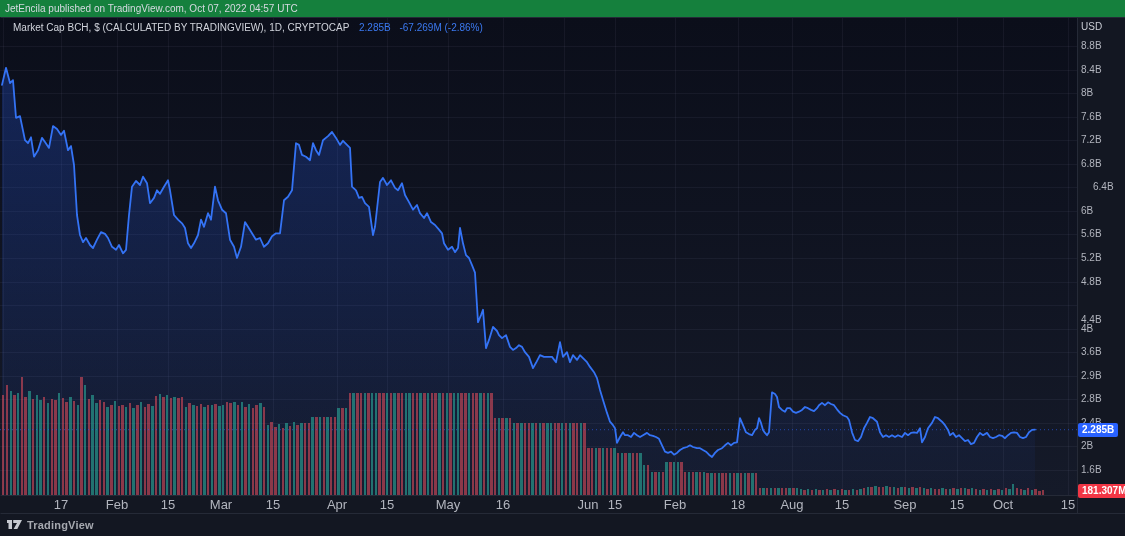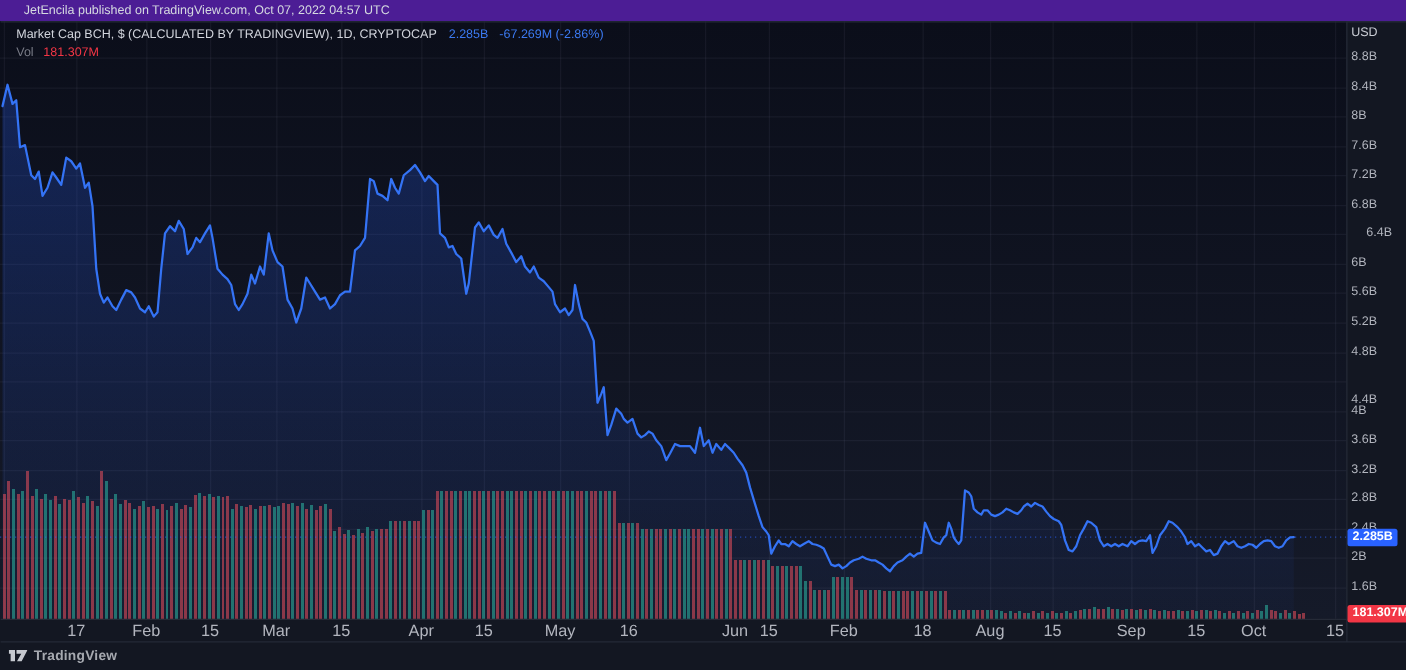--- a/index.html
+++ b/index.html
@@ -1,19 +1,19 @@
 <!DOCTYPE html>
 <html><head>
 <meta charset="utf-8">
 <style>
   html,body{margin:0;padding:0;background:#131722;width:1125px;height:536px;overflow:hidden;
     font-family:"Liberation Sans","DejaVu Sans",sans-serif;}
   .screen{position:relative;width:1125px;height:536px;background:#131722;}
-  .topbar{position:absolute;left:0;top:0;width:1125px;height:17px;background:#4c1d95;
-    color:#d5d9e0;font-size:10px;line-height:17px;padding-left:19px;box-sizing:border-box;white-space:nowrap;}
+  .topbar{position:absolute;left:0;top:0;width:1125px;height:17px;background:#15803d;
+    color:#d5d9e0;font-size:10px;line-height:17px;padding-left:5px;box-sizing:border-box;white-space:nowrap;}
   #chart-svg{position:absolute;left:0;top:0;z-index:1;}
   .legend{position:absolute;left:13px;top:21px;z-index:3;font-size:10px;line-height:13px;white-space:nowrap;}
   .legend .sym{color:#d1d4dc;cursor:pointer;}
   .legend .val{color:#3b79f0;margin-left:7px;}
   .legend .chg{color:#3b79f0;margin-left:6px;text-align:center;}
   .legend .row2{margin-top:2px;}
   .legend .vlab{color:#787b86;}
   .legend .vval{color:#f23645;margin-left:5px;}
   .price-axis{position:absolute;left:1077px;top:17px;width:61px;height:496px;z-index:2;cursor:ns-resize;}
   .ptick{position:absolute;left:4px;height:12px;line-height:12px;font-size:10px;color:#b2b5be;text-align:center;}
@@ -373,43 +373,39 @@
       <line x1="0.5" y1="513.5" x2="1125.5" y2="513.5" stroke="#252a37" stroke-width="1"></line>
       <line x1="1077.5" y1="17.5" x2="1077.5" y2="513.5" stroke="#252a37" stroke-width="1"></line>
     </svg>
 
   <div class="legend">
     <div class="row1">
       <span class="sym">Market Cap BCH, $ (CALCULATED BY TRADINGVIEW), 1D, CRYPTOCAP</span>
       <span class="val">2.285B</span>
       <span class="chg">-67.269M (-2.86%)</span>
     </div>
-    <div class="row2">
-      <span class="vlab">Vol</span>
-      <span class="vval">181.307M</span>
-    </div>
   </div>
 
   <div class="price-axis" id="price-axis">
     <div class="usd">USD</div>
   <div class="ptick" style="top: 23px;">8.8B</div>
       <div class="ptick" style="top: 47px;">8.4B</div>
       <div class="ptick" style="top: 70px;">8B</div>
       <div class="ptick" style="top: 94px;">7.6B</div>
       <div class="ptick" style="top: 117px;">7.2B</div>
       <div class="ptick" style="top: 141px;">6.8B</div>
       <div class="ptick" style="top: 164px; padding-left: 12px;">6.4B</div>
       <div class="ptick" style="top: 188px;">6B</div>
       <div class="ptick" style="top: 211px;">5.6B</div>
       <div class="ptick" style="top: 235px;">5.2B</div>
       <div class="ptick" style="top: 259px;">4.8B</div>
       <div class="ptick" style="top: 282px; margin-top: 15px;">4.4B</div>
       <div class="ptick" style="top: 306px;">4B</div>
       <div class="ptick" style="top: 329px;">3.6B</div>
-      <div class="ptick" style="top: 353px;">3.2B</div>
+      <div class="ptick" style="top: 353px;">2.9B</div>
       <div class="ptick" style="top: 376px;">2.8B</div>
       <div class="ptick" style="top: 400px;">2.4B</div>
       <div class="ptick" style="top: 423px;">2B</div>
       <div class="ptick" style="top: 447px;">1.6B</div>
       <div class="badge" style="top: 406px; background: rgb(41, 98, 255);">2.285B</div>
       <div class="badge" style="top: 467px; background: rgb(242, 54, 69);">181.307M</div>
     </div>
 
   <div class="time-axis" id="time-axis">
       <div class="ttick" style="left: 61px;">17</div>

